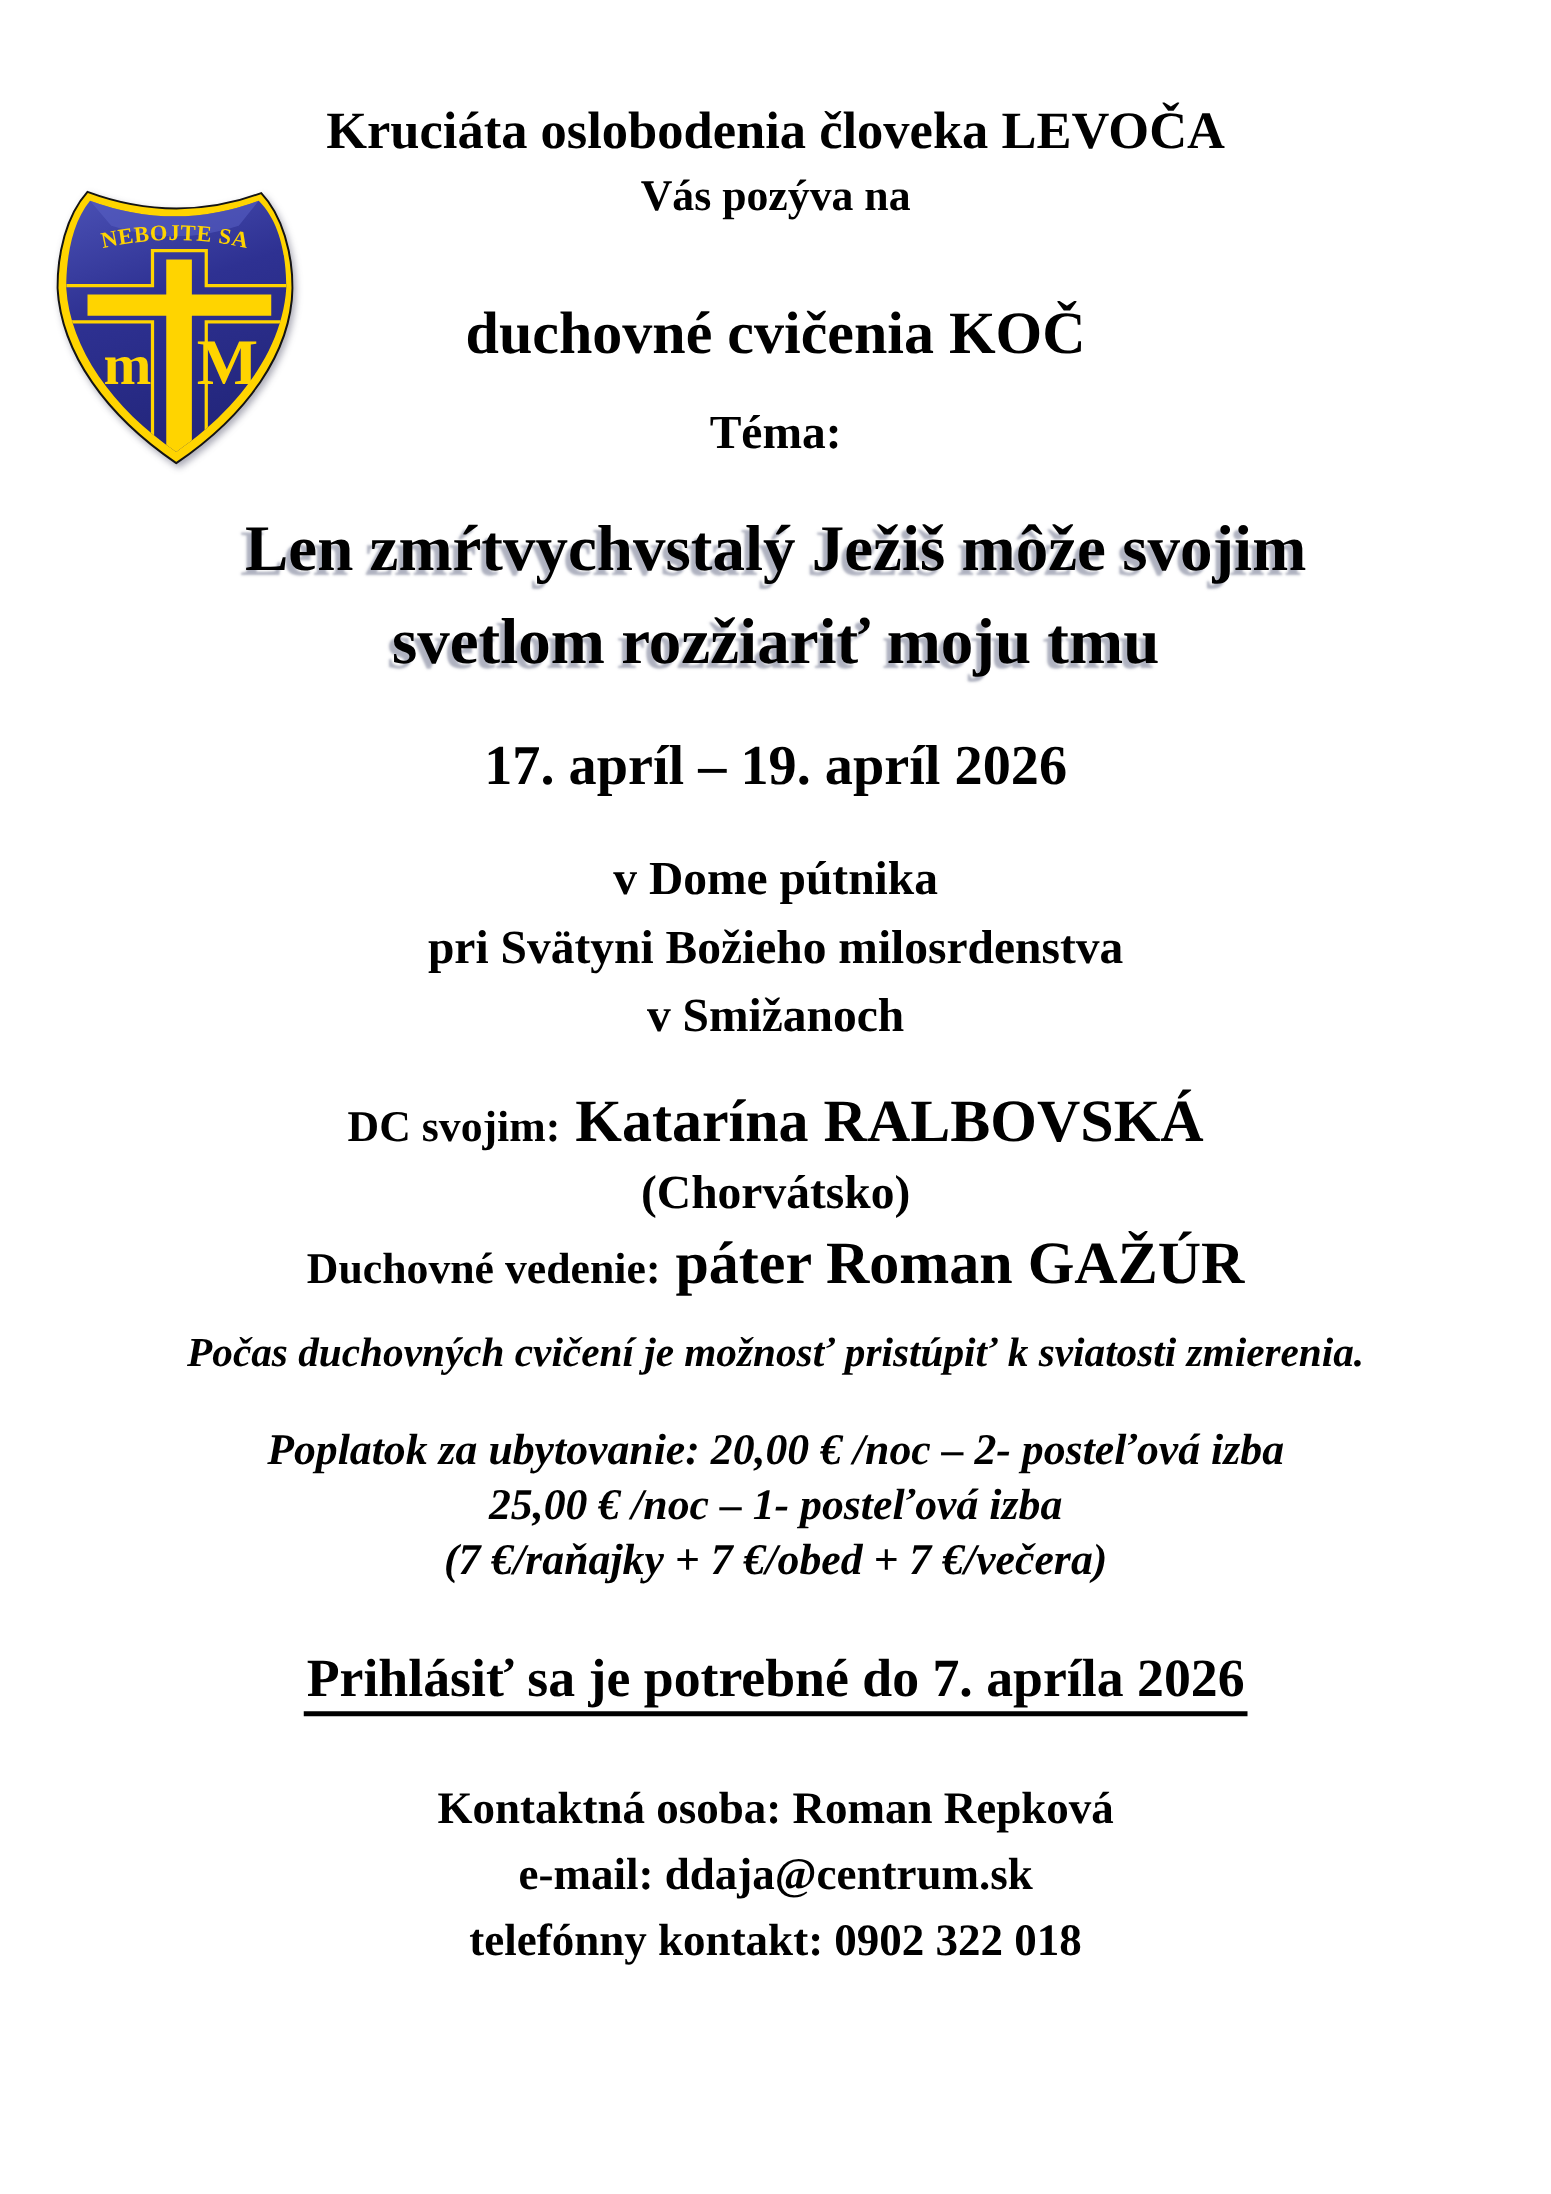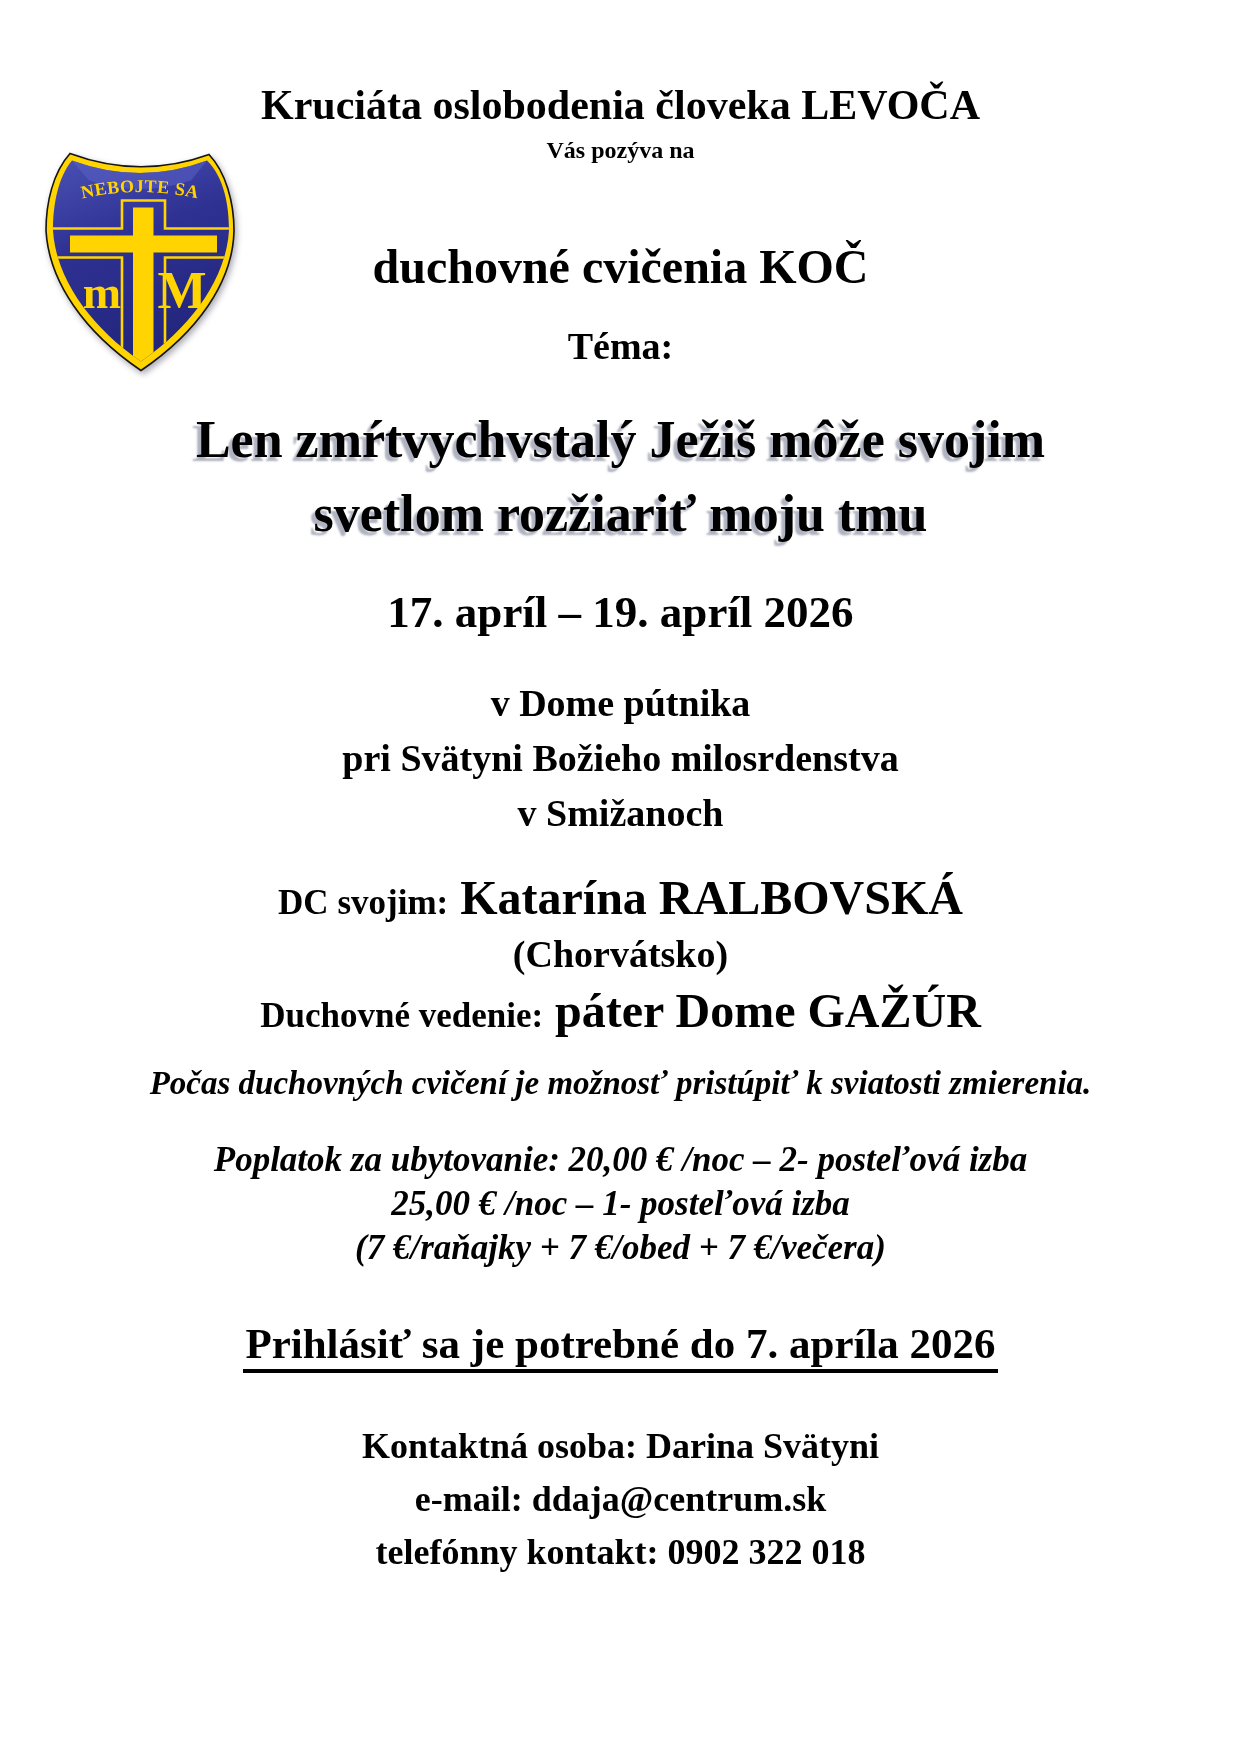--- a/index.html
+++ b/index.html
@@ -9,21 +9,21 @@
     height: 1755px;
     background: #ffffff;
     font-family: "Liberation Serif", "DejaVu Serif", serif;
     font-weight: 700;
     color: #000;
     overflow: hidden;
   }
   .line { position:absolute; left:0; right:0; text-align:center; line-height:1.2; white-space:nowrap; }
 
   .org      { top:80px;  font-size:42px; }
-  .invite   { top:136px; font-size:24px; }
+  .invite   { top:136px; font-size:35px; }
   .event    { top:238px; font-size:48px; }
   .tema     { top:324px; font-size:38px; }
 
   .theme    { position:absolute; top:403px; left:0; right:0; text-align:center;
               font-size:52px; line-height:74px;
               text-shadow:-4px 4px 2px rgba(110,115,140,0.55); }
 
   .date     { top:585px; font-size:45px; }
 
   .venue    { position:absolute; top:676px; left:0; right:0; text-align:center;
@@ -110,34 +110,34 @@
     <div>v Dome pútnika</div>
     <div>pri Svätyni Božieho milosrdenstva</div>
     <div>v Smižanoch</div>
   </div>
 
   <div class="leader leader1">
     <span class="lbl">DC svojim:</span><span class="nm">Katarína RALBOVSKÁ</span>
   </div>
   <div class="line country">(Chorvátsko)</div>
   <div class="leader leader2">
-    <span class="lbl">Duchovné vedenie:</span><span class="nm">páter Dome GAŽÚR</span>
+    <span class="lbl">Duchovné vedenie:</span><span class="nm">páter Roman GAŽÚR</span>
   </div>
 
   <div class="note">Počas duchovných cvičení je možnosť pristúpiť k sviatosti zmierenia.</div>
 
   <div class="pricing">
     <div>Poplatok za ubytovanie: 20,00 € /noc – 2- posteľová izba</div>
     <div>25,00 € /noc – 1- posteľová izba</div>
     <div>(7 €/raňajky + 7 €/obed + 7 €/večera)</div>
   </div>
 
   <div class="deadline">
     <span>Prihlásiť sa je potrebné do 7. apríla 2026</span>
   </div>
 
   <div class="contact">
-    <div>Kontaktná osoba: Darina Svätyni</div>
+    <div>Kontaktná osoba: Roman Repková</div>
     <div>e-mail: ddaja@centrum.sk</div>
     <div>telefónny kontakt: 0902 322 018</div>
   </div>
 
 </div>
 
 </body></html>

